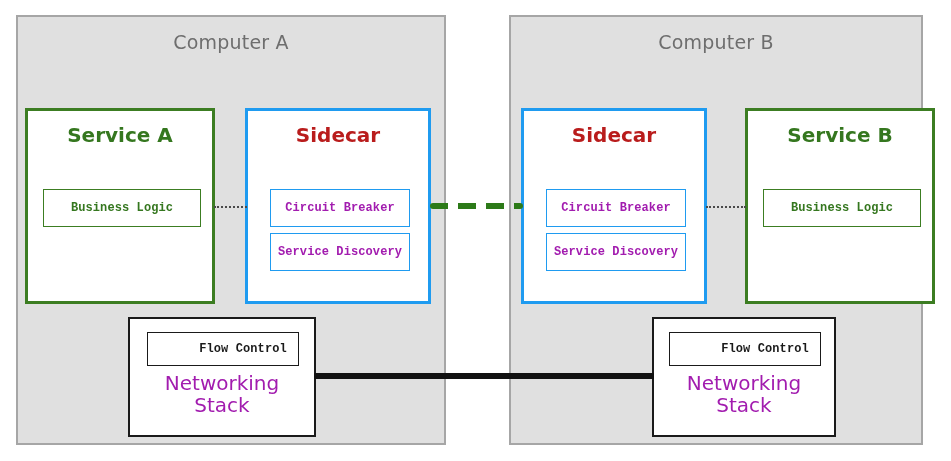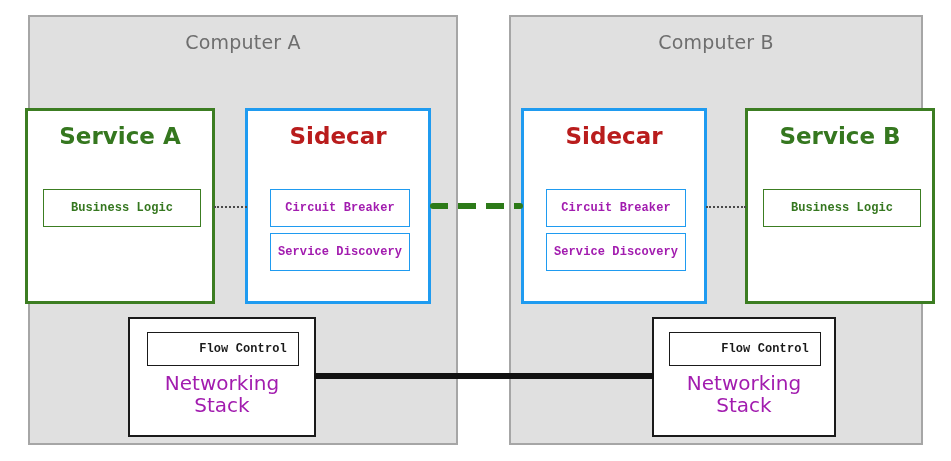--- a/index.html
+++ b/index.html
@@ -43,21 +43,21 @@
     position: absolute;
     background: #ffffff;
     box-sizing: border-box;
   }
   .node-title {
     position: absolute;
     top: 12px;
     left: 0;
     right: 0;
     text-align: center;
-    font-size: 23px;
+    font-size: 20px;
     font-weight: bold;
   }
 
   .node.service {
     border: 3px solid #3c7d22;
   }
   .node.service .node-title { color: #35771f; }
 
   .node.sidecar {
     border: 3px solid #1f9bf0;
@@ -126,21 +126,21 @@
   .conn.solid-black {
     height: 6px;
     background: #111111;
   }
 </style>
 </head>
 <body>
 
 <div id="diagram">
 
-  <div class="host" style="left:28px; top:15px; width:430px; height:430px;padding-left:31px;">
+  <div class="host" style="left:16px; top:15px; width:430px; height:430px;padding-left:31px;">
     <div class="host-title">Computer A</div>
   </div>
 
   <div class="node service" style="left:25px; top:108px; width:190px; height:196px;">
     <div class="node-title">Service A</div>
     <div class="subbox green" style="left:15px; top:78px; width:158px; height:38px;">Business Logic</div>
   </div>
 
   <div class="node sidecar" style="left:245px; top:108px; width:186px; height:196px;">
     <div class="node-title">Sidecar</div>

